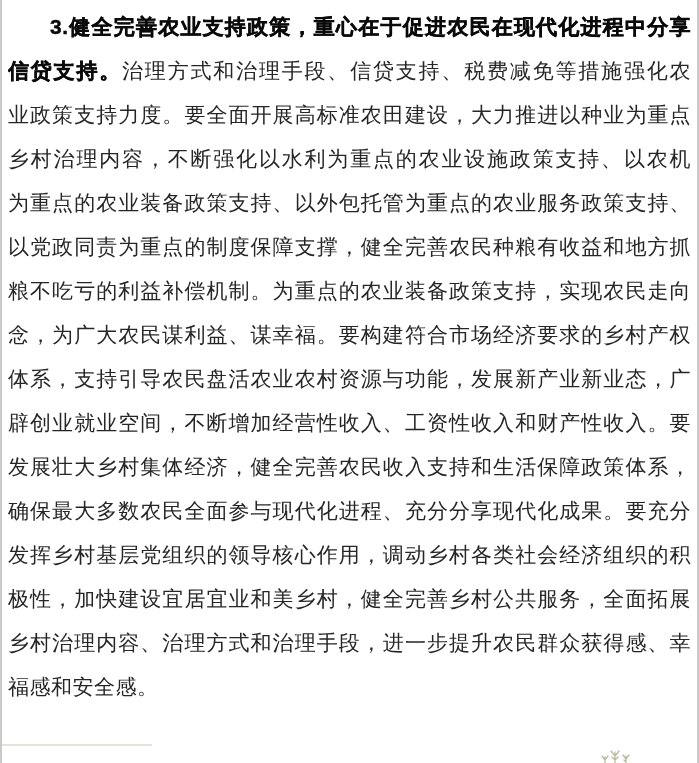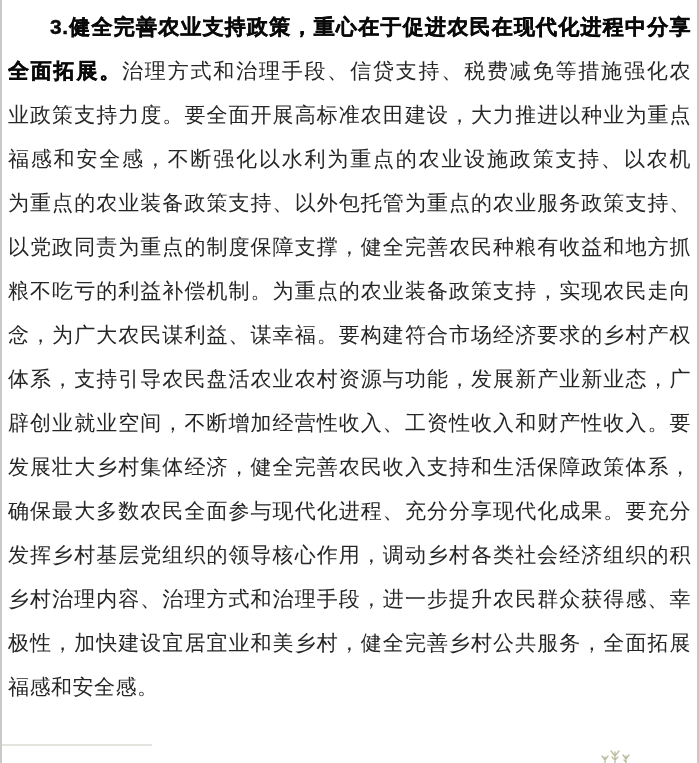--- a/index.html
+++ b/index.html
@@ -61,34 +61,34 @@
     left:596px;top:747px;
     opacity:0.6;
   }
 </style>
 </head>
 <body>
 
 <div class="page">
   <div class="content">
       <div class="line indent"><span class="bold">3.健全完善农业支持政策，重心在于促进农民在现代化进程中分享</span></div>
-      <div class="line"><span class="bold">全面拓展。</span><span>治理方式和治理手段、信贷支持、税费减免等措施强化农</span></div>
+      <div class="line"><span class="bold">信贷支持。</span><span>治理方式和治理手段、信贷支持、税费减免等措施强化农</span></div>
       <div class="line"><span>业政策支持力度。要全面开展高标准农田建设，大力推进以种业为重点</span></div>
-      <div class="line"><span>福感和安全感，不断强化以水利为重点的农业设施政策支持、以农机</span></div>
+      <div class="line"><span>乡村治理内容，不断强化以水利为重点的农业设施政策支持、以农机</span></div>
       <div class="line"><span>为重点的农业装备政策支持、以外包托管为重点的农业服务政策支持、</span></div>
       <div class="line"><span>以党政同责为重点的制度保障支撑，健全完善农民种粮有收益和地方抓</span></div>
       <div class="line"><span>粮不吃亏的利益补偿机制。为重点的农业装备政策支持，实现农民走向共</span></div>
       <div class="line"><span>念，为广大农民谋利益、谋幸福。要构建符合市场经济要求的乡村产权</span></div>
       <div class="line"><span>体系，支持引导农民盘活农业农村资源与功能，发展新产业新业态，广</span></div>
       <div class="line"><span>辟创业就业空间，不断增加经营性收入、工资性收入和财产性收入。要</span></div>
       <div class="line"><span>发展壮大乡村集体经济，健全完善农民收入支持和生活保障政策体系，</span></div>
       <div class="line"><span>确保最大多数农民全面参与现代化进程、充分分享现代化成果。要充分</span></div>
       <div class="line"><span>发挥乡村基层党组织的领导核心作用，调动乡村各类社会经济组织的积</span></div>
+      <div class="line"><span>极性，加快建设宜居宜业和美乡村，健全完善乡村公共服务，全面拓展</span></div>
       <div class="line"><span>乡村治理内容、治理方式和治理手段，进一步提升农民群众获得感、幸</span></div>
-      <div class="line"><span>极性，加快建设宜居宜业和美乡村，健全完善乡村公共服务，全面拓展</span></div>
       <div class="line last"><span>福感和安全感。</span></div>
     </div>
   <div class="artifact-line"></div>
   <svg class="watermark" width="36" height="16" viewBox="0 0 36 16">
     <g fill="none" stroke-width="1.3" stroke-linecap="round" stroke="#8f9060">
       <path d="M7 16 L7 10 M7 13 L4 9 M7 13 L10 9"></path>
       <path d="M17 16 L17 5 M17 9 L13 4 M17 9 L21 4 M17 13 L14 10 M17 13 L20 10"></path>
       <path d="M28 16 L28 9 M28 12 L25 8 M28 12 L31 8 M28 15 L26 13"></path>
     </g>
   </svg>

